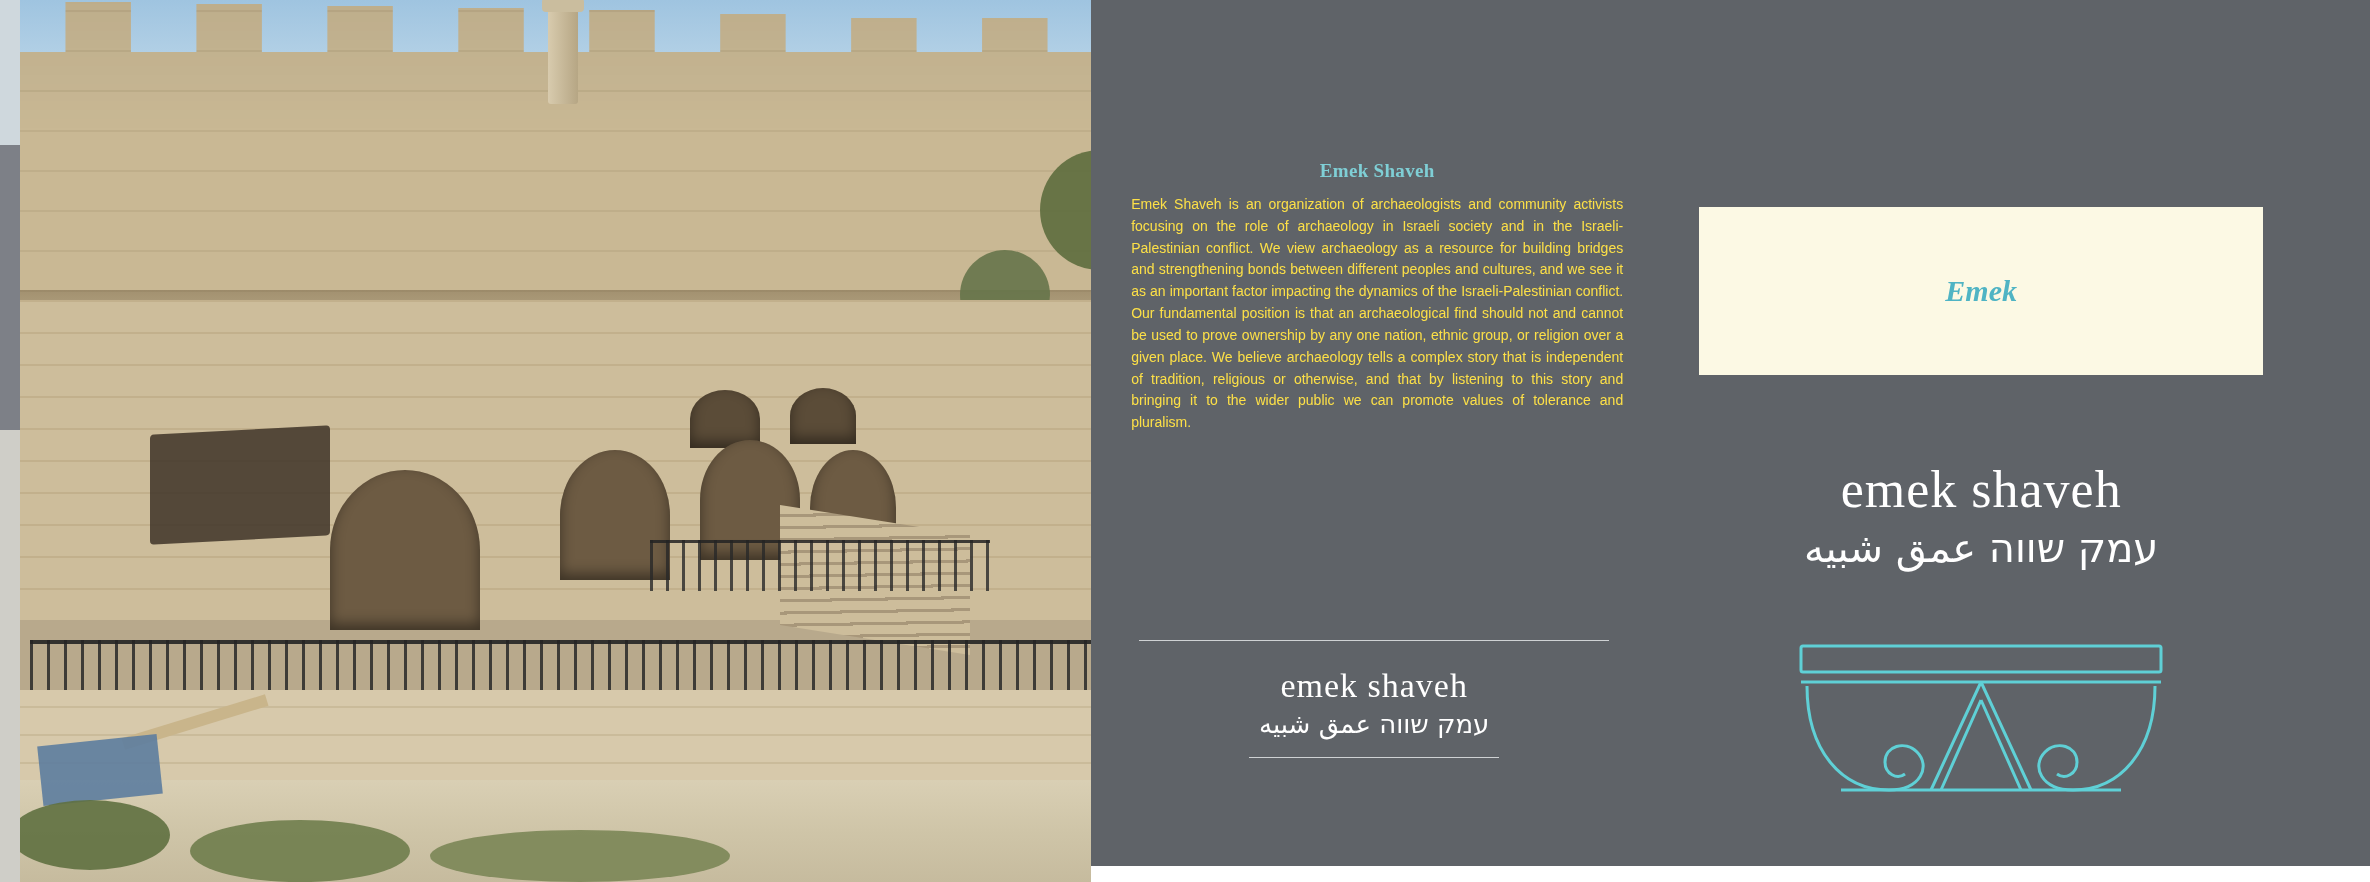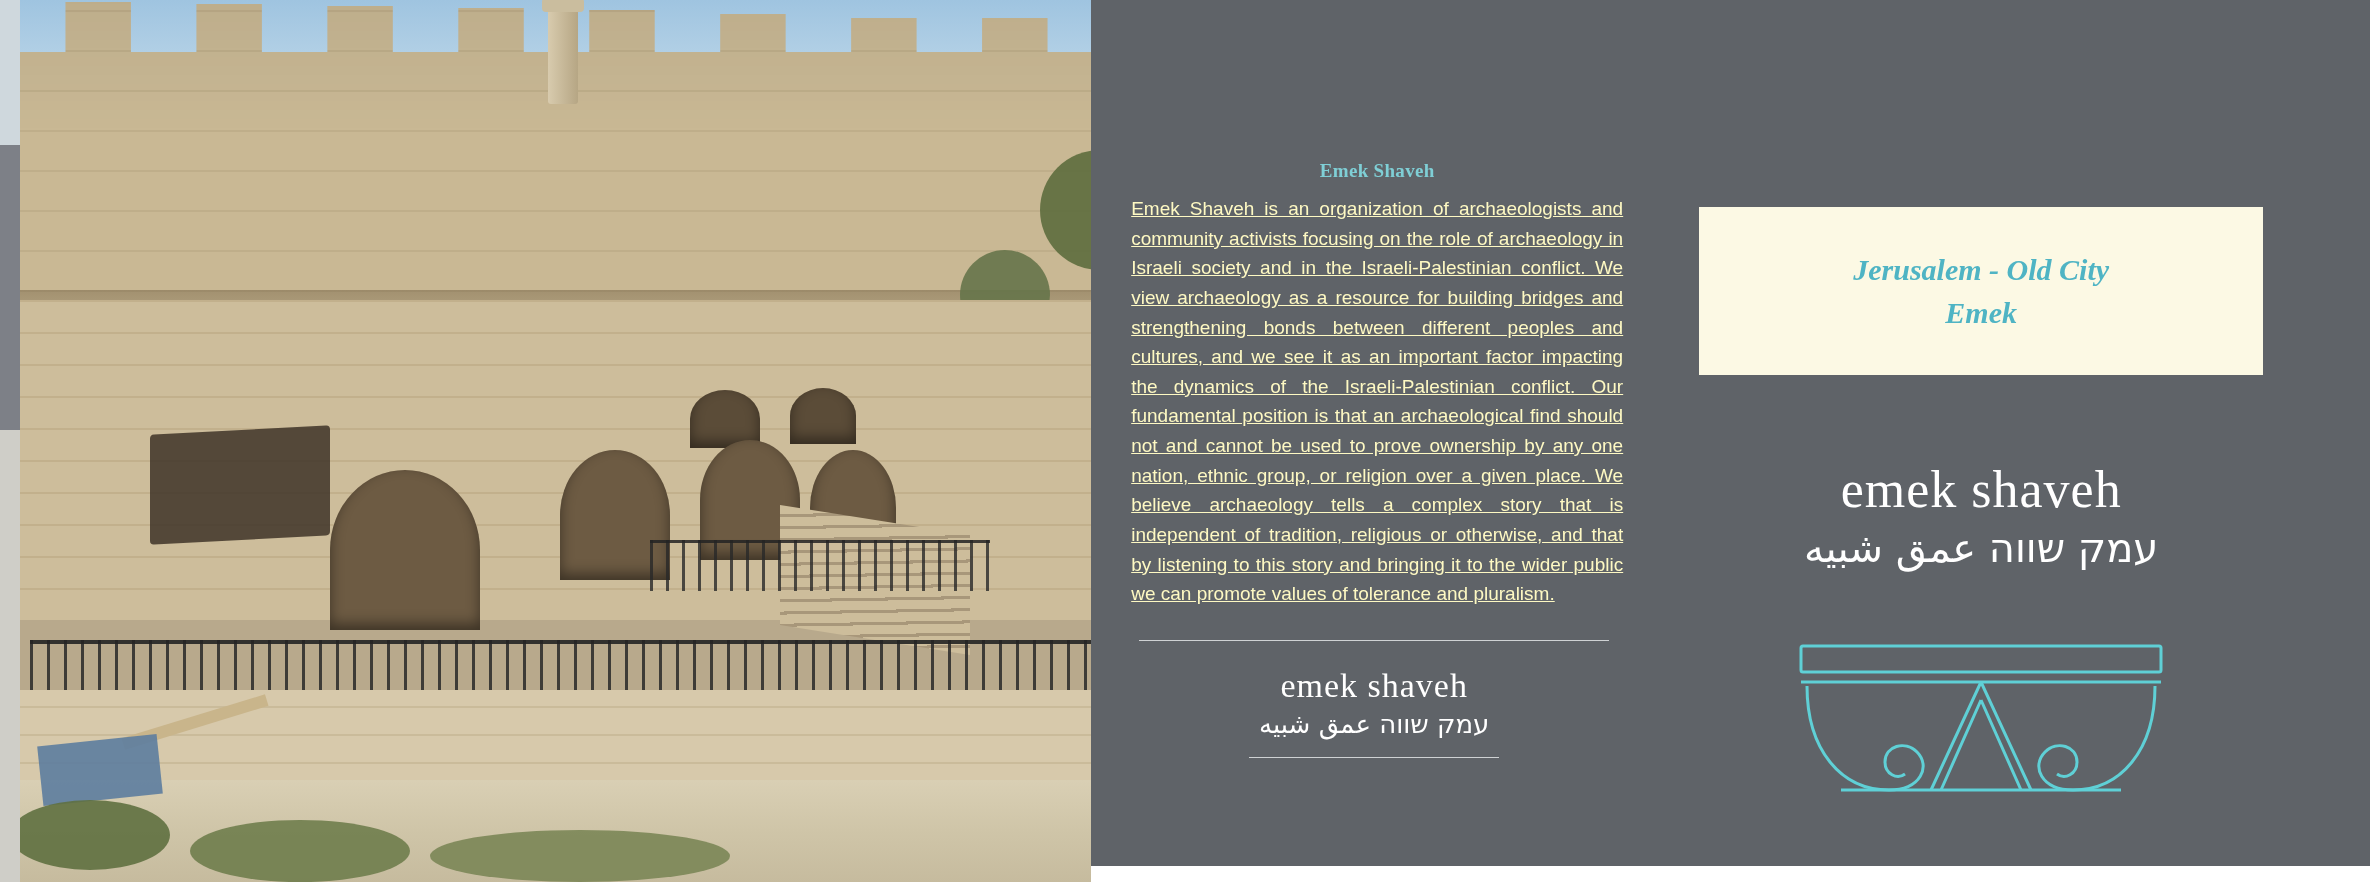--- a/index.html
+++ b/index.html
@@ -184,25 +184,24 @@
     text-align: center;
     color: #7fcfd6;
     font-family: "Liberation Serif", serif;
     font-weight: bold;
     font-size: 19px;
     letter-spacing: .3px;
     margin-bottom: 12px;
   }
   .org-body {
     text-align: justify;
-    font-size: 19px;
+    font-size: 14px;
     line-height: 1.56;
-    color: #fef9c3;
+    color: #fde047;
     font-family: "Liberation Sans", sans-serif;
-    text-decoration: underline;
   }
 
   .logo-block-small {
     position: absolute;
     left: 48px;
     top: 640px;
     width: 470px;
     text-align: center;
     color: #ffffff;
   }
@@ -324,21 +323,20 @@
     </div>
 
     <div class="logo-block-small">
       <div class="rule"></div>
       <div class="logo-latin">emek shaveh</div>
       <div class="logo-script">עמק שווה عمق شبيه</div>
       <div class="rule bottom"></div>
     </div>
 
     <div class="faq-card">
-      <div class="faq-line">Jerusalem - Old City</div>
       <div class="faq-line">Emek</div>
     </div>
 
     <div class="logo-block-big">
       <div class="logo-latin-big">emek shaveh</div>
       <div class="logo-script-big">עמק שווה عمق شبيه</div>
     </div>
 
     <div class="emblem">
       <svg width="400" height="190" viewBox="0 0 400 190" fill="none" stroke="#5fd0d6" stroke-width="3">

